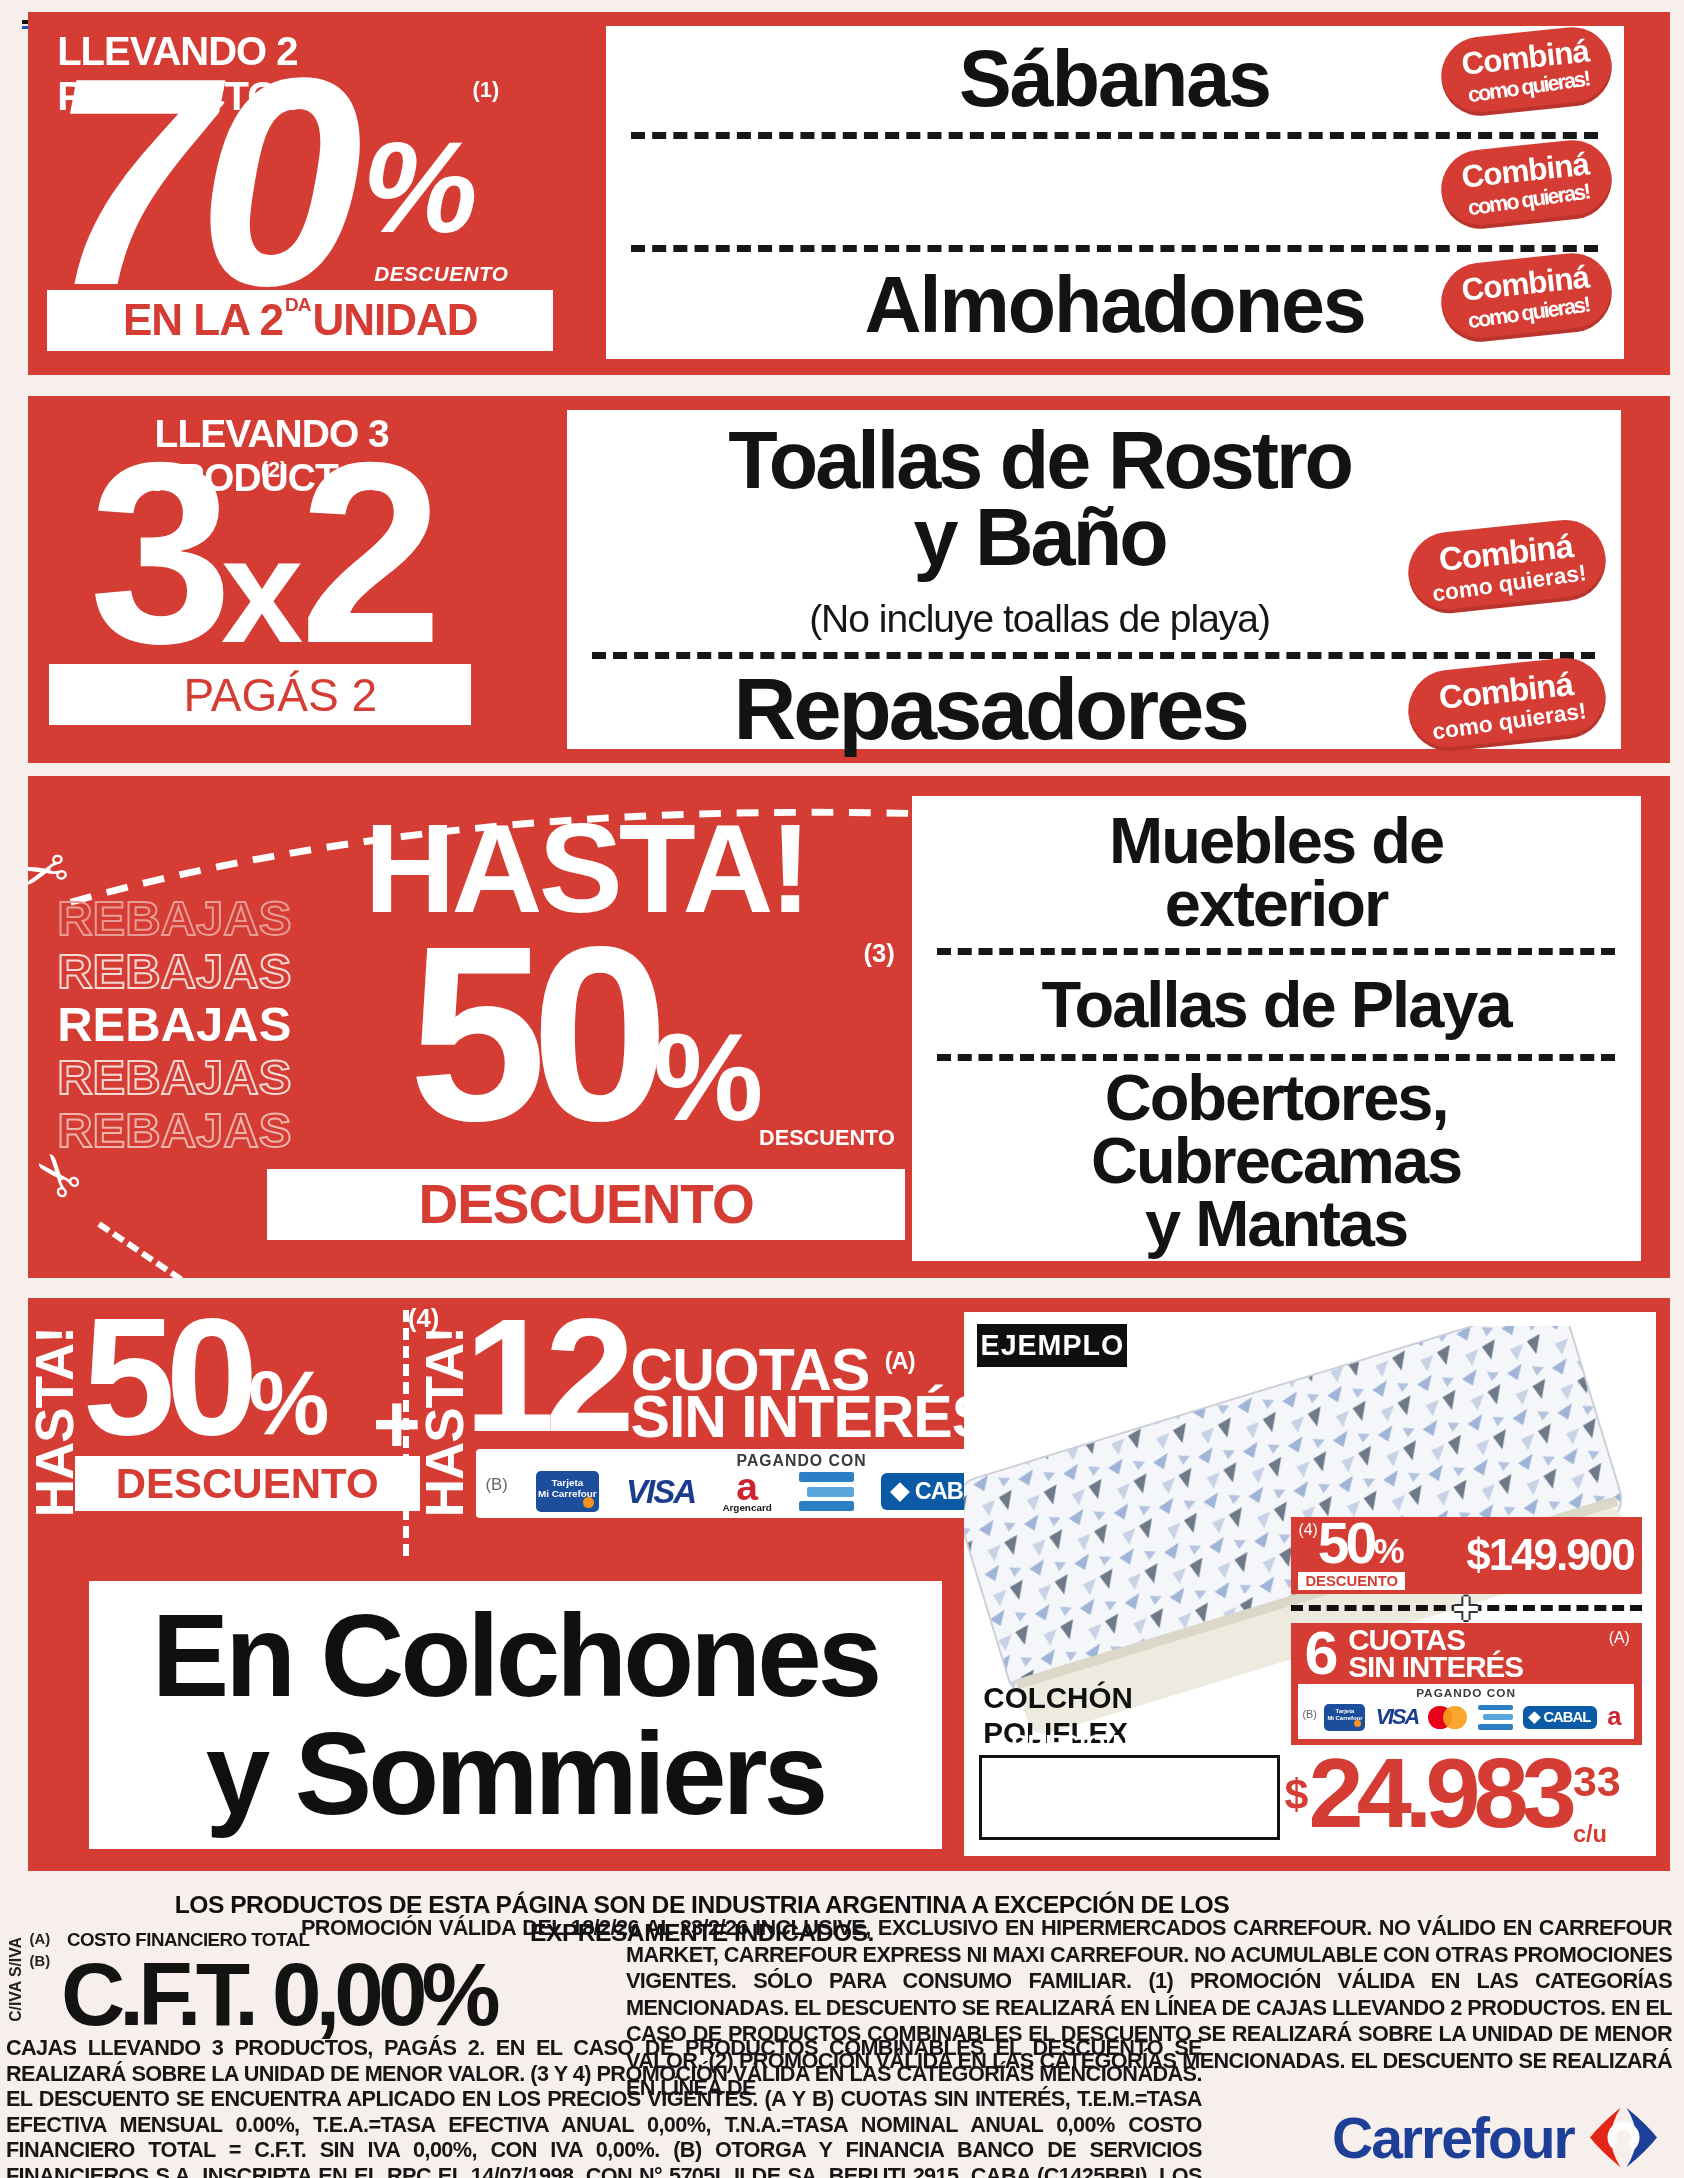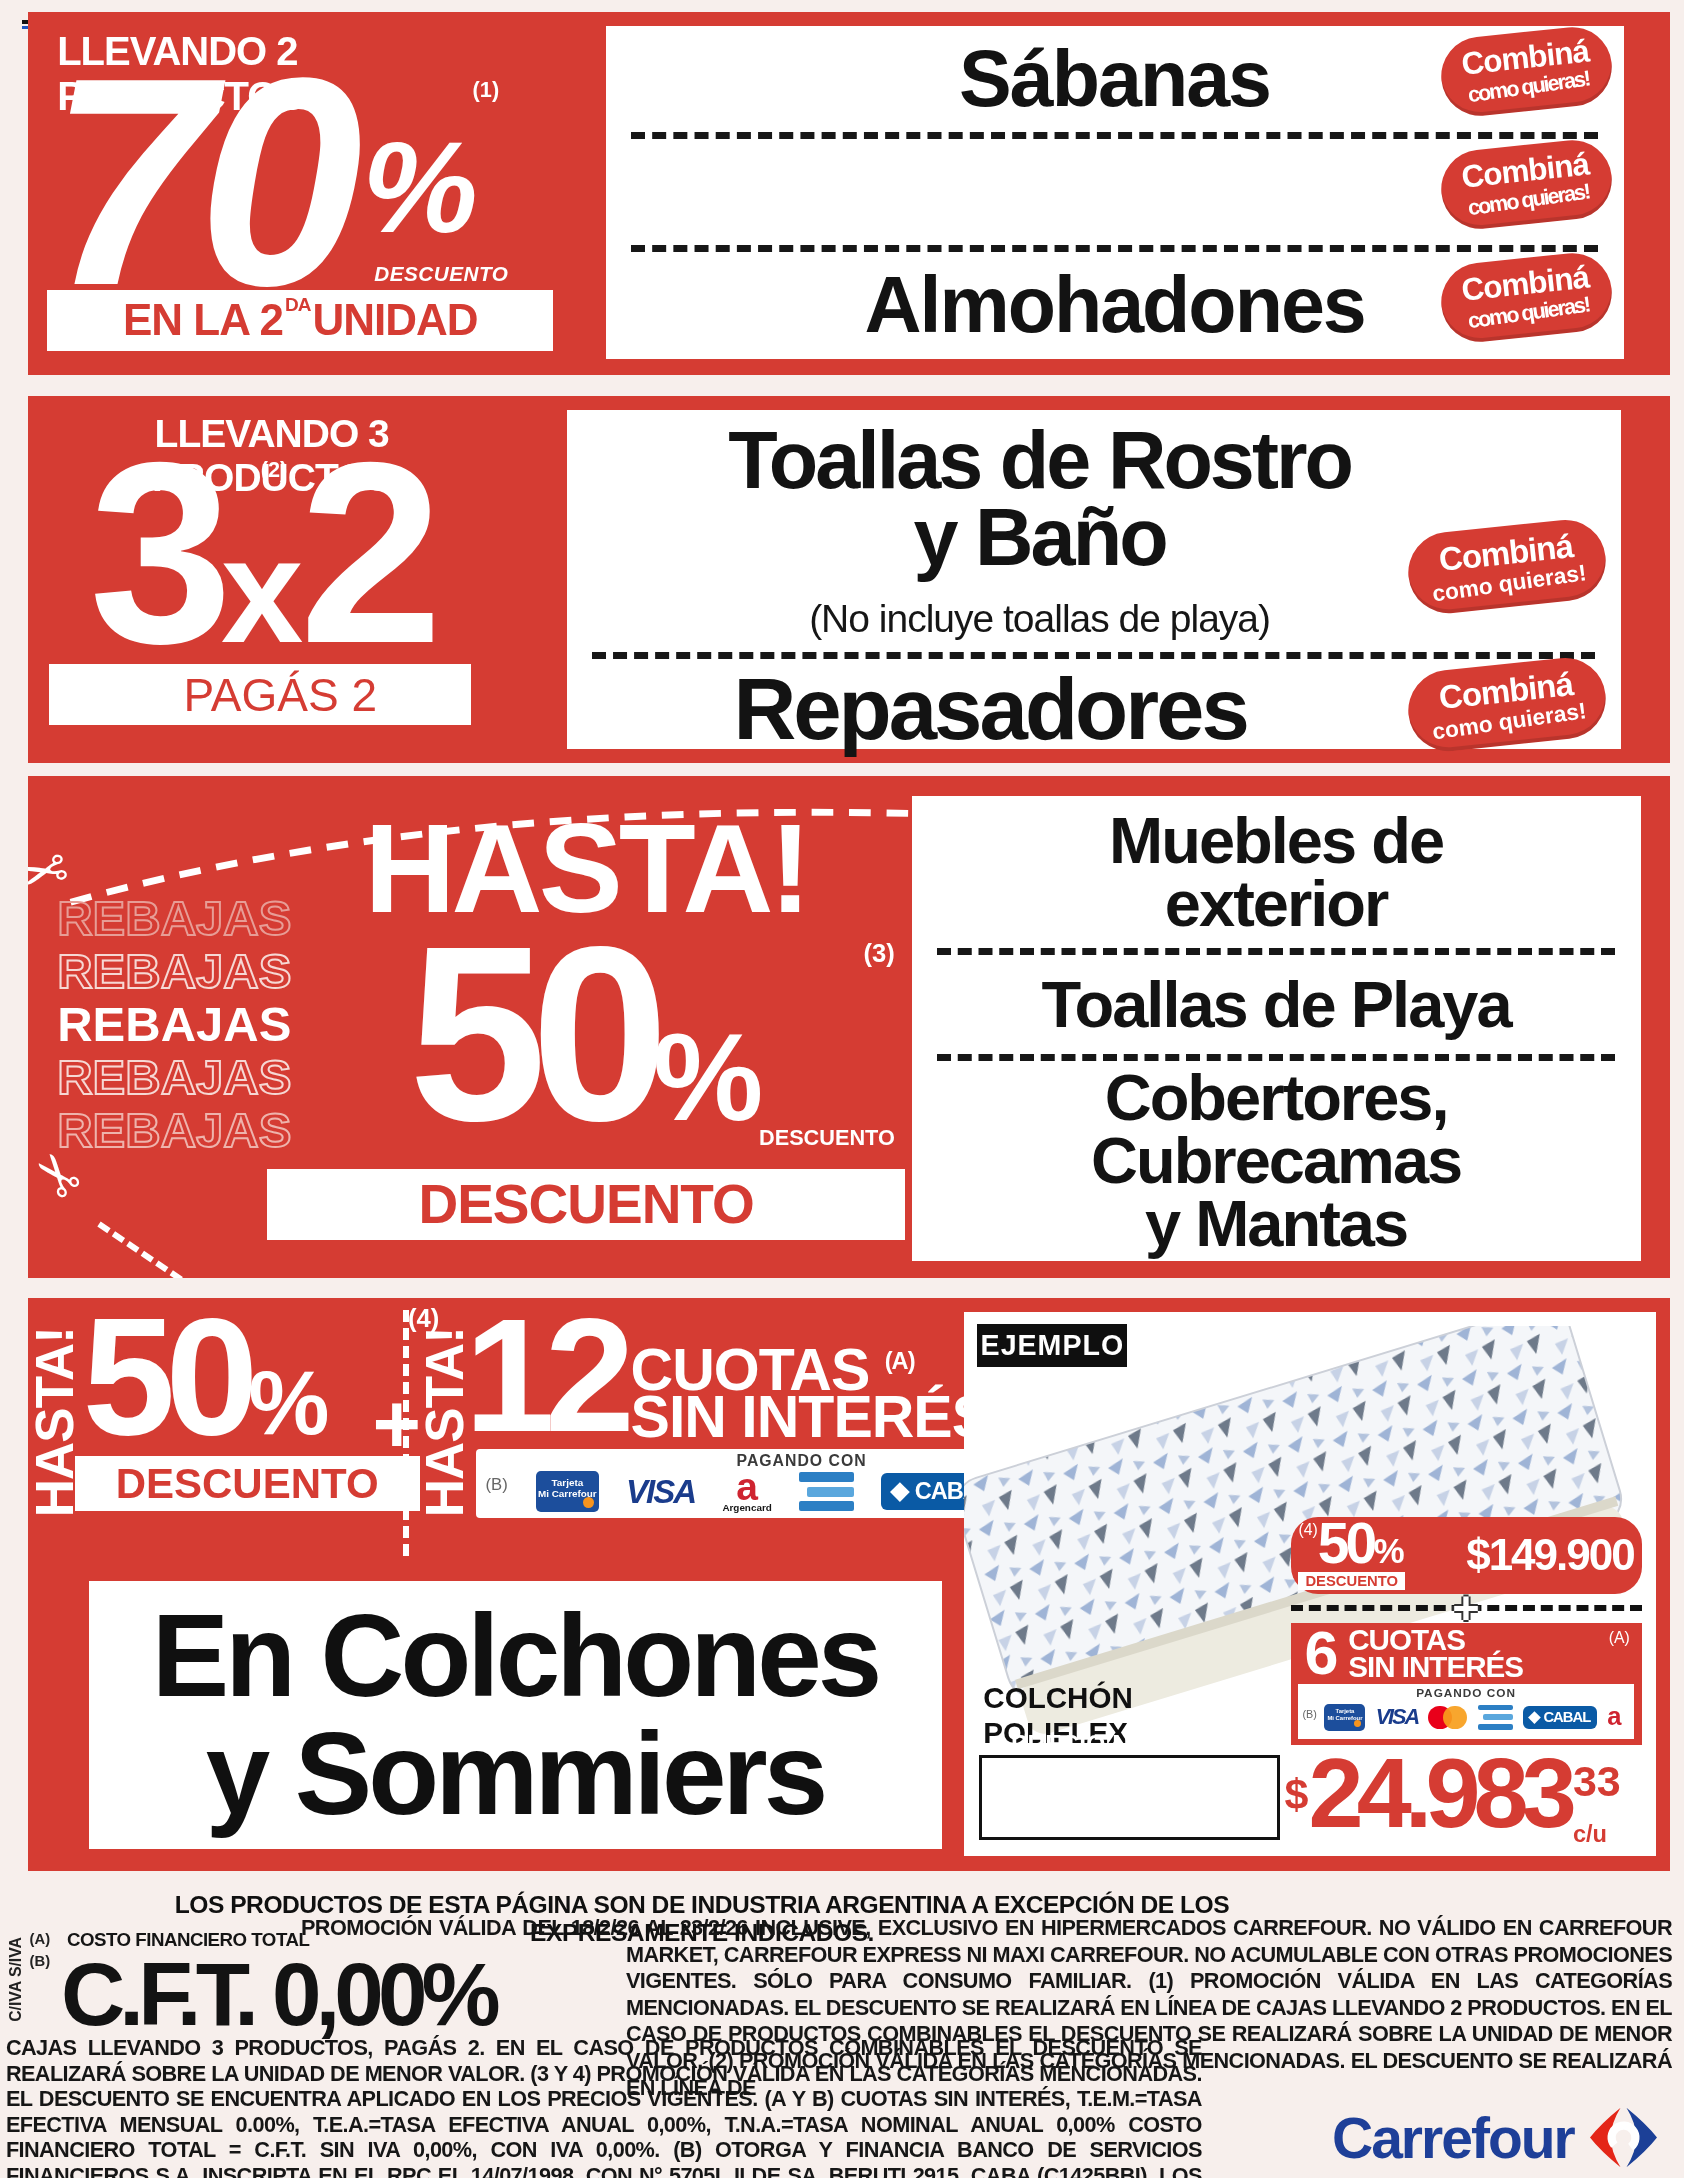--- a/index.html
+++ b/index.html
@@ -148,21 +148,21 @@
   .sm .pm-mc{width:39px;height:25.6px;}
   .sm .pm-mc i{width:23.6px;height:23.6px;}
   .sm .pm-mc i.c2{left:14.8px;}
 
   
   .pex{left:936px;top:13.8px;width:692px;height:544px;overflow:hidden;}
   .ej{position:absolute;left:13.8px;top:11.8px;width:150px;height:43px;background:#0f0f0f;color:#fff;
     display:flex;align-items:center;justify-content:center;font-size:28.6px;font-weight:800;letter-spacing:1px;z-index:2;}
   .matt{position:absolute;left:0;top:13.8px;width:692px;height:429px;z-index:1;}
   .offer{position:absolute;left:327px;top:205px;width:351px;height:77px;background:var(--red);color:#fff;z-index:3;
-    display:flex;align-items:center;padding:3.9px 7.9px;border-radius:27px;}
+    display:flex;align-items:center;padding:3.9px 7.9px;}
   .offer .l{position:relative;width:148px;}
   .offer .l .n{font-size:57px;font-weight:900;letter-spacing:-3.9px;line-height:45px;}
   .offer .l .pct{font-size:35px;font-weight:900;}
   .offer .l .fn{font-size:15.8px;vertical-align:top;}
   .offer .chip{display:inline-block;background:#fff;color:var(--red);font-size:14.8px;font-weight:800;padding:1px 6.9px;margin-top:1px;}
   .offer .p{flex:1;text-align:right;font-size:44px;font-weight:900;letter-spacing:-2px;}
   .pdiv{position:absolute;left:327px;top:282px;width:351px;height:29.6px;z-index:3;}
   .pdiv .ln{position:absolute;left:0;right:0;top:10.8px;border-top:6.9px dashed #111;}
   .pdiv .pl{position:absolute;left:50%;top:-13.8px;transform:translateX(-50%);font-size:47px;font-weight:900;color:#fff;
     text-shadow:-2px 0 #333,2px 0 #333,0 -2px #333,0 2px #333;}

